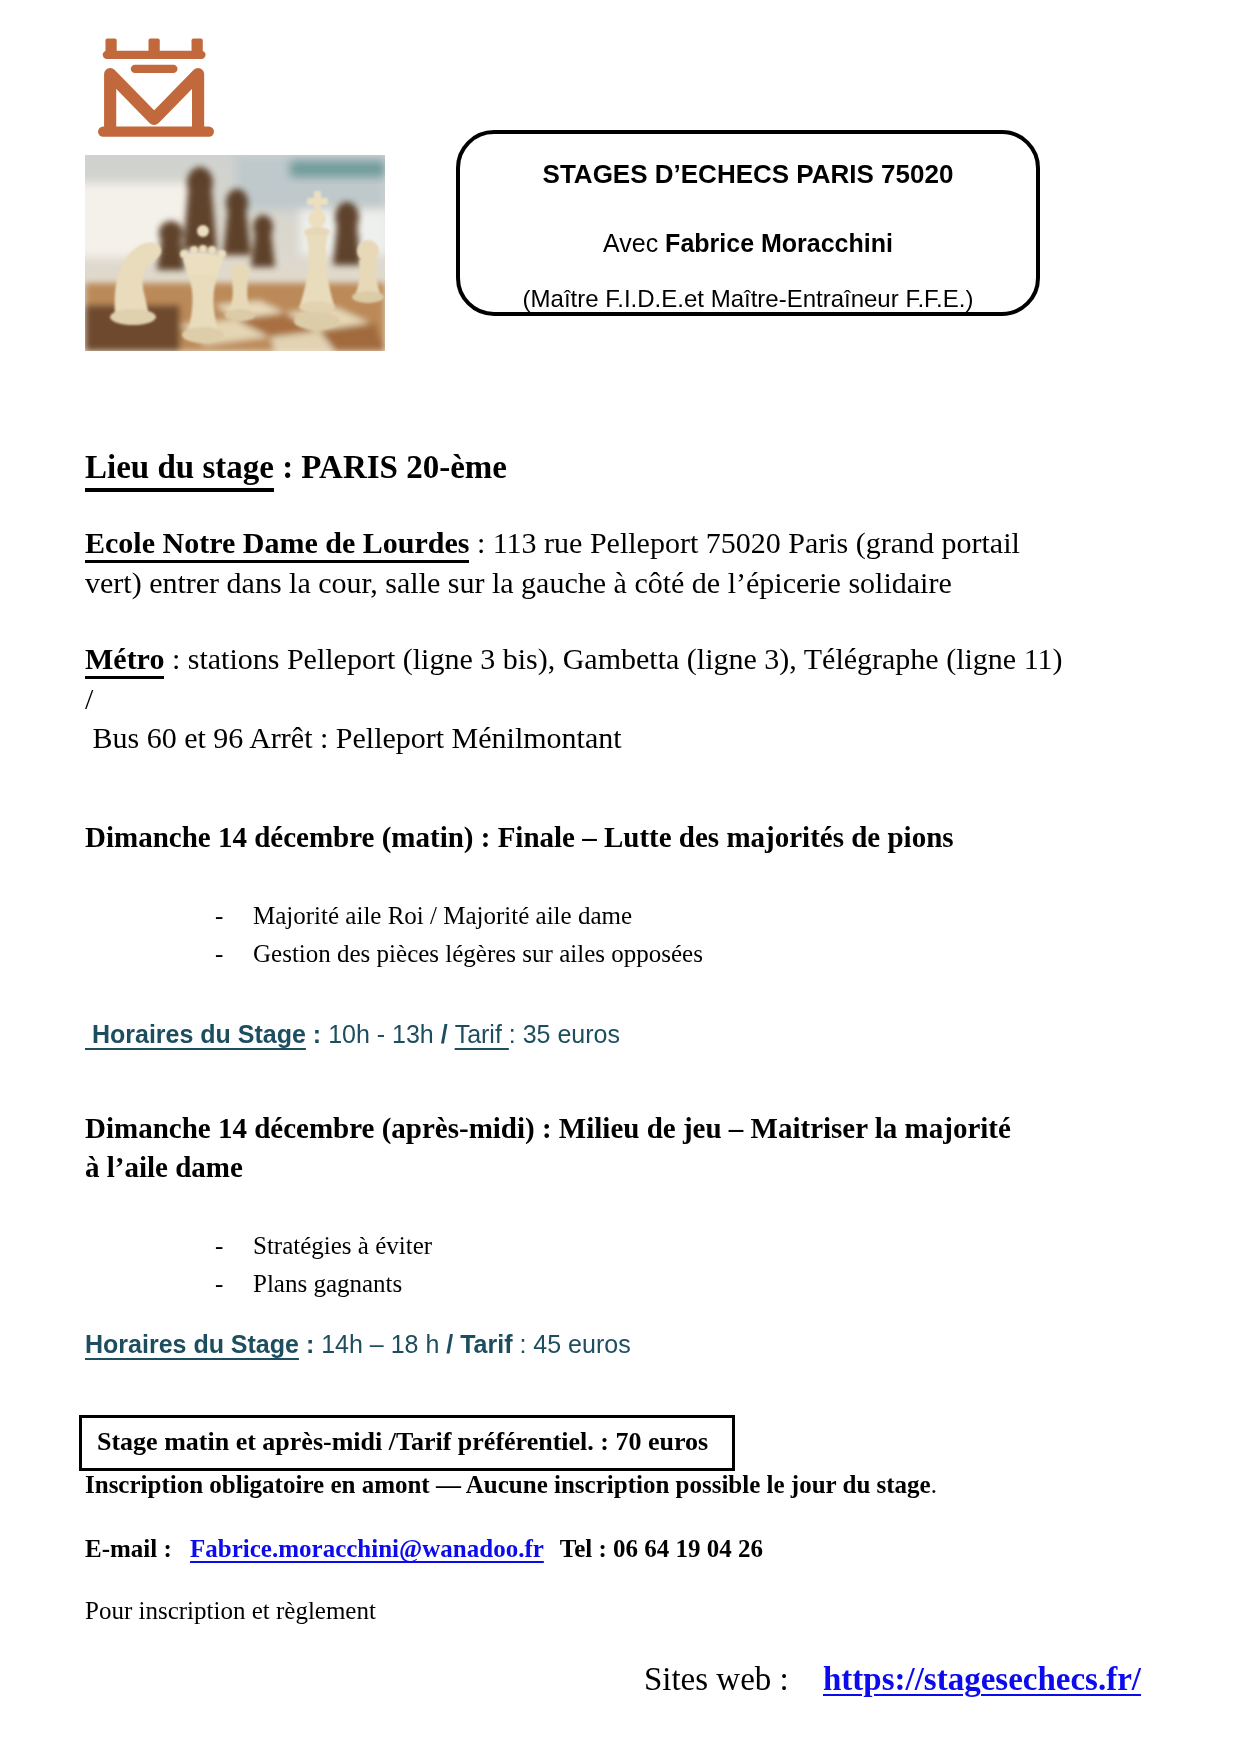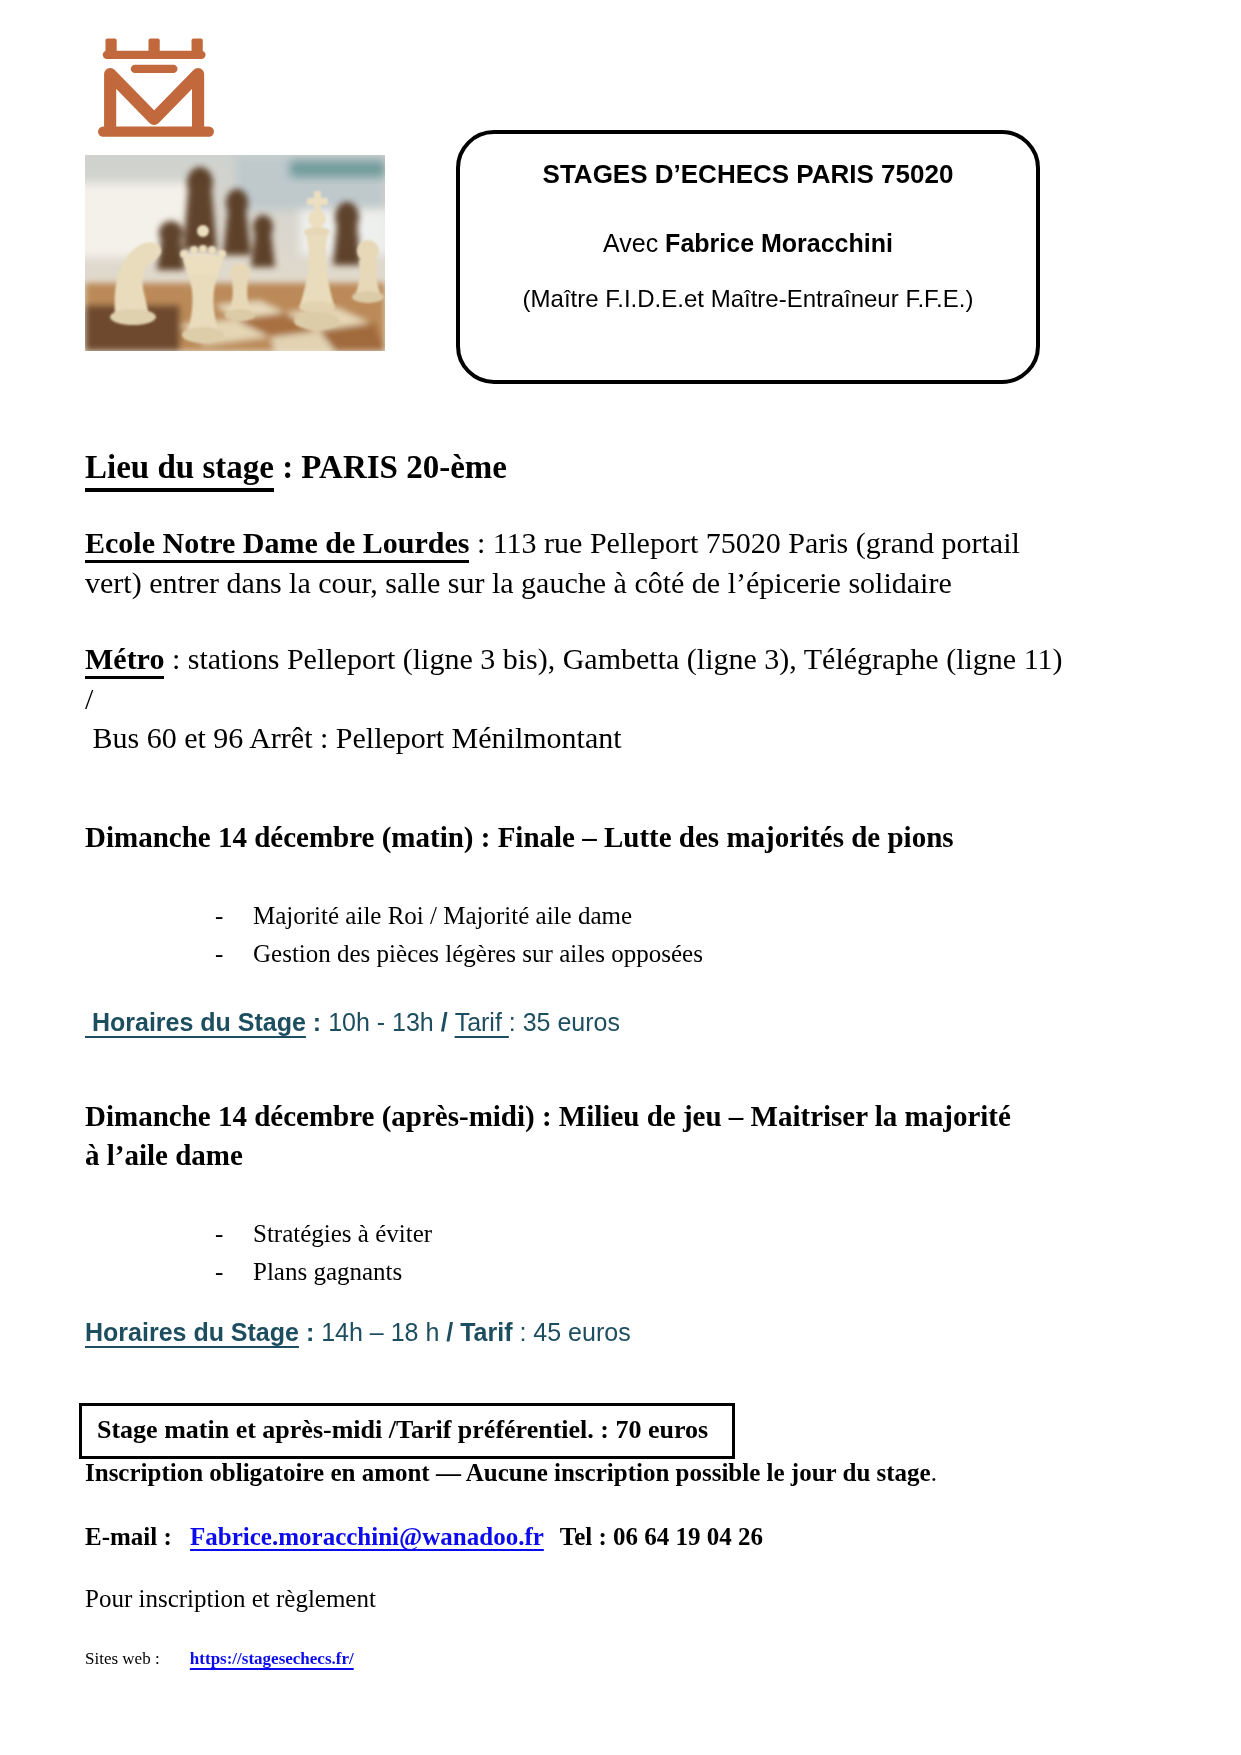--- a/index.html
+++ b/index.html
@@ -14,21 +14,21 @@
   .page{
     width:1241px;height:1755px;margin:0 auto;background:var(--page-bg);
     position:relative;overflow:hidden;color:var(--ink);
     font-family:"Liberation Serif", serif;
   }
   
   .top-area{position:relative;height:365px;}
   .logo{position:absolute;left:98px;top:33px;width:116px;height:112px;color:var(--logo-orange);}
   .photo{position:absolute;left:85px;top:155px;width:300px;height:196px;overflow:hidden;}
   .header-box{
-    position:absolute;left:456px;top:130px;width:584px;height:254px;
+    position:absolute;left:456px;top:130px;width:584px;height:186px;
     border:4px solid #000;border-radius:38px;background:#fff;
     text-align:center;font-family:"Liberation Sans", sans-serif;
     padding-top:24px;
   }
   .hb-line1,.hb-line2{font-size:26px;font-weight:600;line-height:1.28;}
   .hb-gap{height:36px;}
   .hb-line3{font-size:25px;line-height:1.3;}
   .hb-line3 b{font-weight:700;}
   .hb-line4{font-size:24px;line-height:1.3;margin-top:23px;}
 
@@ -36,38 +36,38 @@
   .content{padding:0 100px 0 85px;}
   .h1{margin-top:84px;font-size:33px;font-weight:700;white-space:pre-wrap;}
   .h1 .ul-thick{border-bottom:4px solid #000;padding-bottom:3px;}
   .para{font-size:30px;line-height:1.32;margin-top:37px;max-width:985px;white-space:pre-wrap;}
   .para .lbl{font-weight:700;border-bottom:3px solid #000;padding-bottom:1px;}
   .h2{margin-top:60px;font-size:29px;font-weight:700;line-height:1.35;max-width:930px;}
   .bullets{margin-top:40px;margin-left:130px;font-size:25px;line-height:1.5;}
   .bullet{display:flex;}
   .bullet .dash{width:38px;flex:0 0 38px;}
   .schedule{
-    margin-top:36px;font-family:"Liberation Sans", sans-serif;
+    margin-top:48px;font-family:"Liberation Sans", sans-serif;
     font-size:25px;color:var(--accent-teal);white-space:pre-wrap;
   }
   .schedule .sch-label{font-weight:700;text-decoration:underline;text-decoration-thickness:2px;text-underline-offset:5px;}
   .schedule .bold{font-weight:700;}
   .schedule .ul{text-decoration:underline;text-decoration-thickness:2px;text-underline-offset:5px;}
   .schedule.second{margin-top:28px;}
   .tarif-box{
     display:inline-block;margin-top:56px;margin-left:-6px;
     border:3px solid #000;padding:9px 24px 11px 15px;
     font-size:26px;font-weight:700;
   }
   .inscription{font-size:25px;font-weight:700;white-space:pre-wrap;}
   .plain-line{margin-top:34px;font-size:25px;white-space:pre-wrap;}
   .email-line{margin-top:36px;font-size:25px;font-weight:700;white-space:pre-wrap;}
   a.doc-link{color:var(--link-blue);font-weight:700;text-decoration:underline;text-decoration-thickness:2px;text-underline-offset:4px;cursor:pointer;}
   .email-line a.doc-link{margin:0 16px 0 12px;}
-  .sites-line{margin-top:36px;font-size:17px;white-space:pre-wrap;}
+  .sites-line{margin-top:36px;font-size:33px;white-space:pre-wrap;text-align:right;}
   .sites-line a.doc-link{margin-left:26px;}
 </style>
 </head>
 <body>
 
 <div class="page">
 
   <div class="top-area">
 
     <svg class="logo" viewBox="0 0 124 112" aria-hidden="true">

